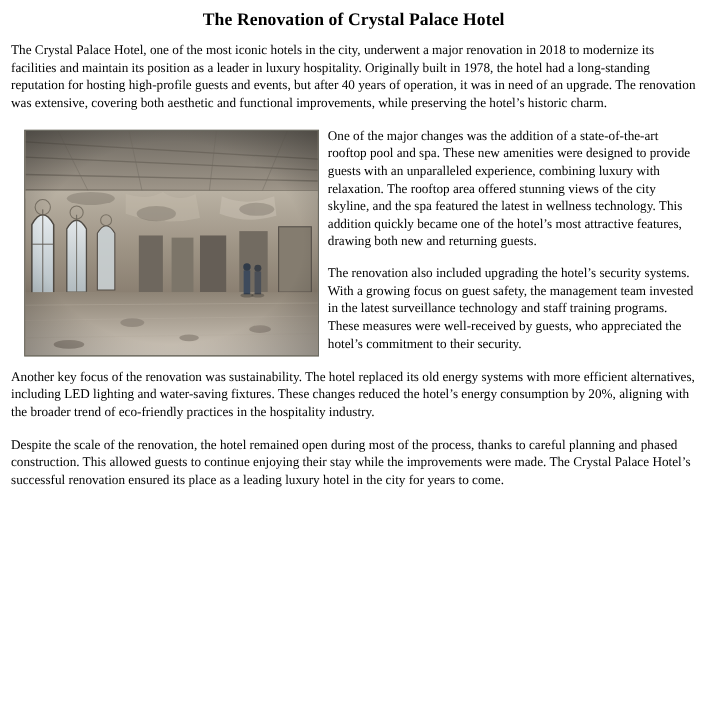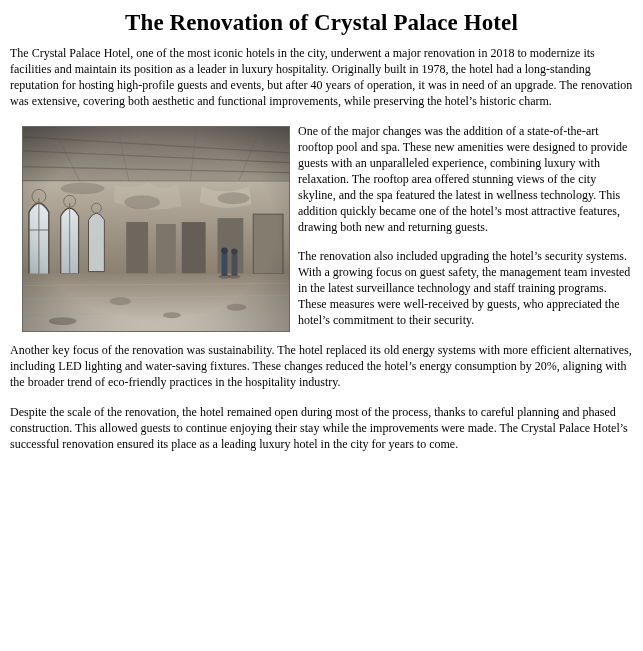--- a/index.html
+++ b/index.html
@@ -16,21 +16,21 @@
   }
   .page {
     position: relative;
     width: 643px;
     height: 651px;
     box-sizing: border-box;
     padding: 6px 10px 0 10px;
   }
   .doc-title {
     text-align: center;
-    font-size: 23px;
+    font-size: 16px;
     font-weight: bold;
     margin: 4px 0 10px 0;
     letter-spacing: 0.1px;
   }
   p.body-text {
     font-size: 12px;
     line-height: 1.33;
     margin: 0 0 14px 0;
     text-align: left;
   }

